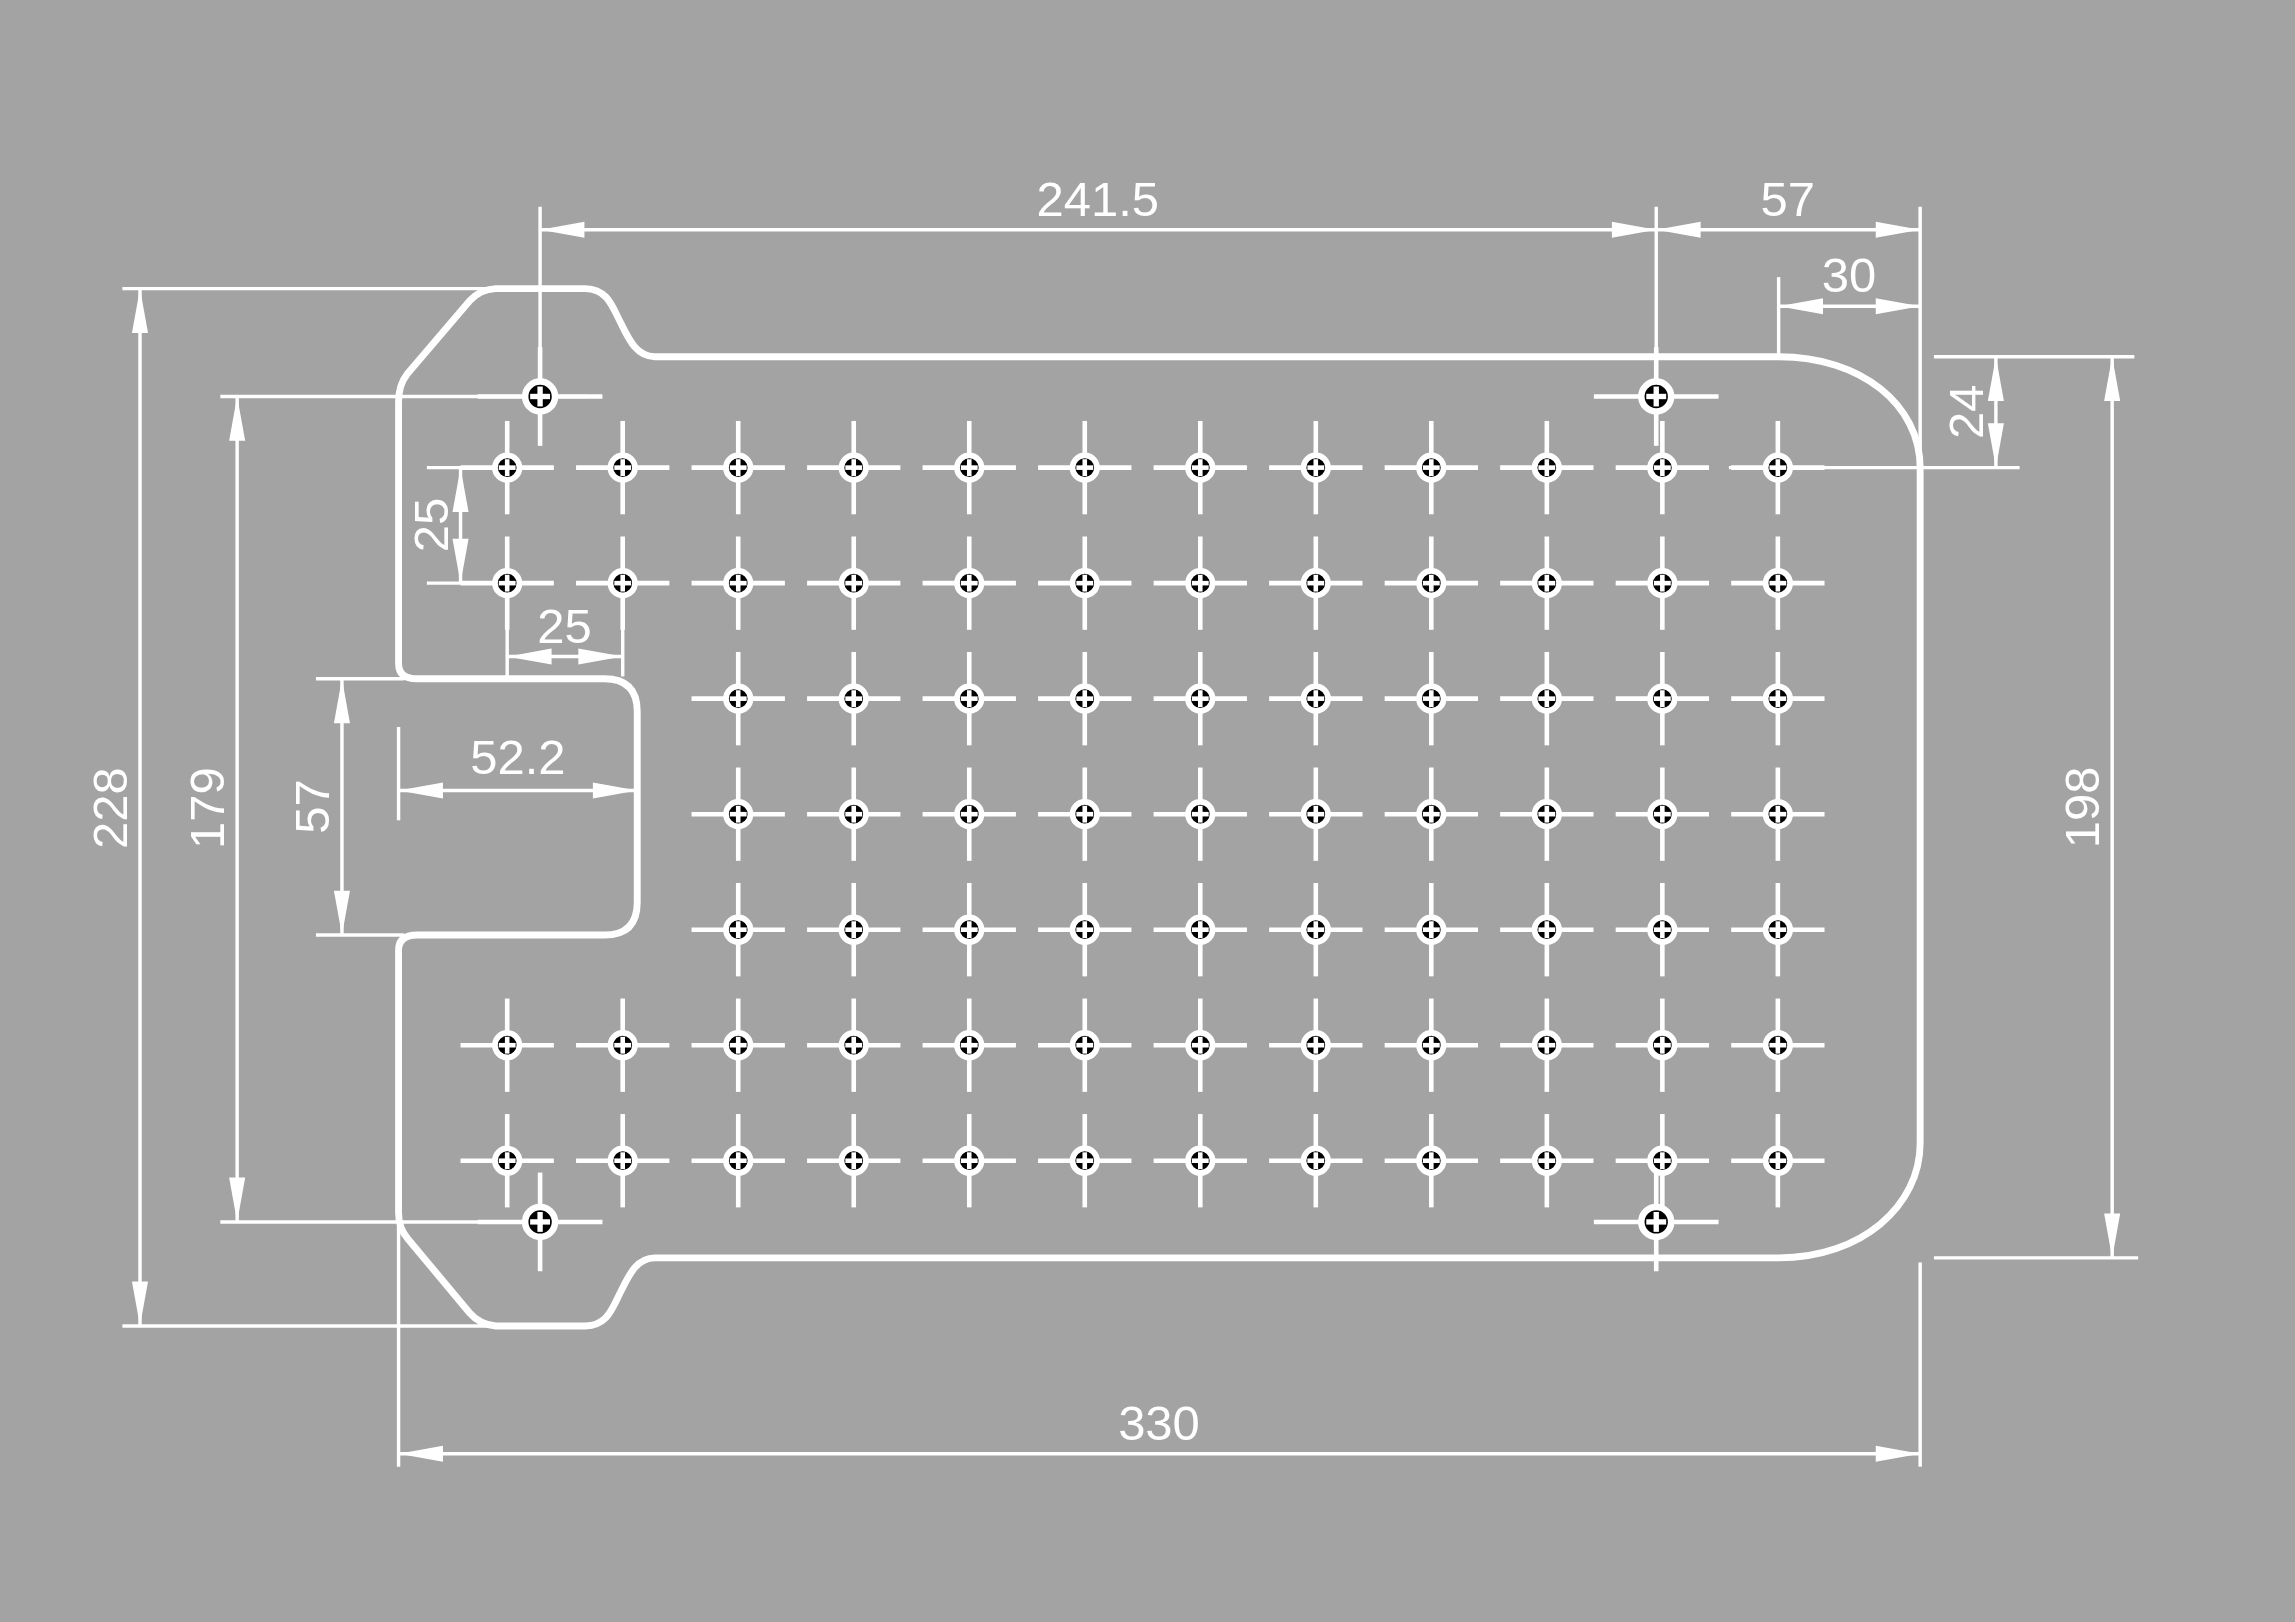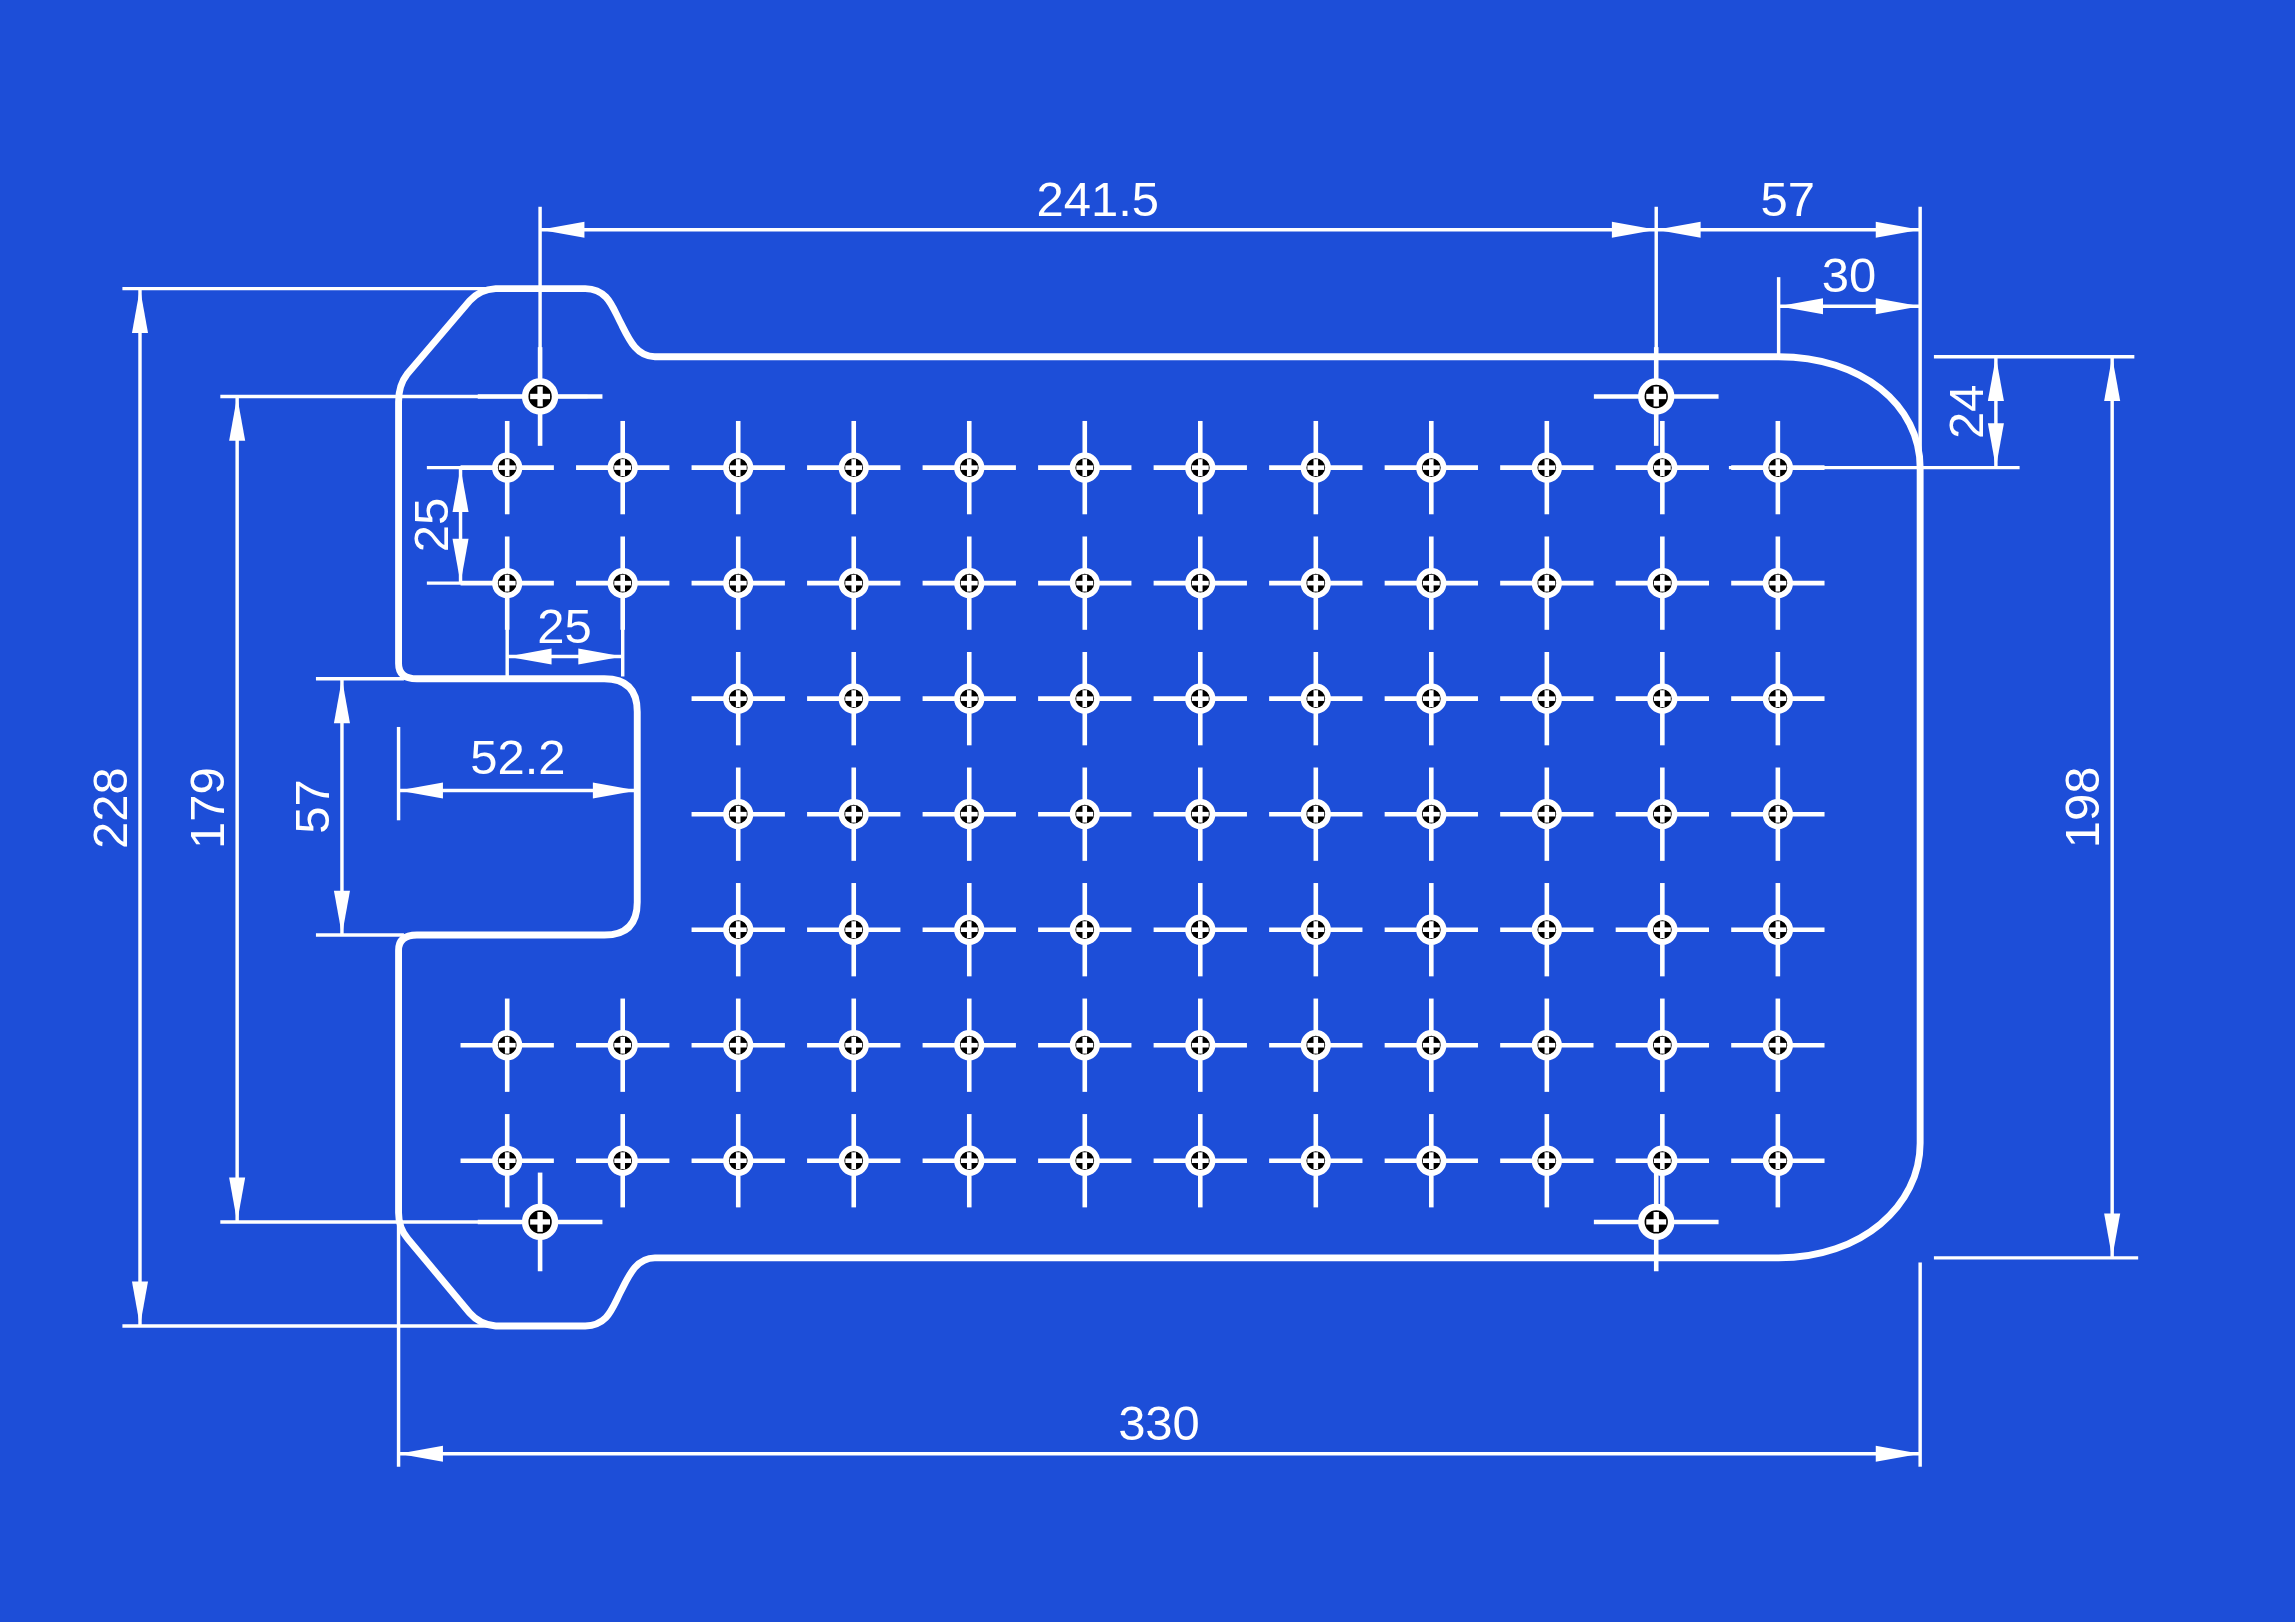--- a/index.html
+++ b/index.html
@@ -4,21 +4,21 @@
 <style>
   html, body {
     margin: 0;
     padding: 0;
     background: #000000;
   }
   .drawing-frame {
     position: relative;
     width: 2295px;
     height: 1623px;
-    background: #1d4ed8;
+    background: #a3a3a3;
     overflow: hidden;
   }
   svg text {
     font-family: "Liberation Sans", "DejaVu Sans", sans-serif;
     fill: #ffffff;
   }
   .outline {
     fill: none;
     stroke: #ffffff;
     stroke-width: 9;

